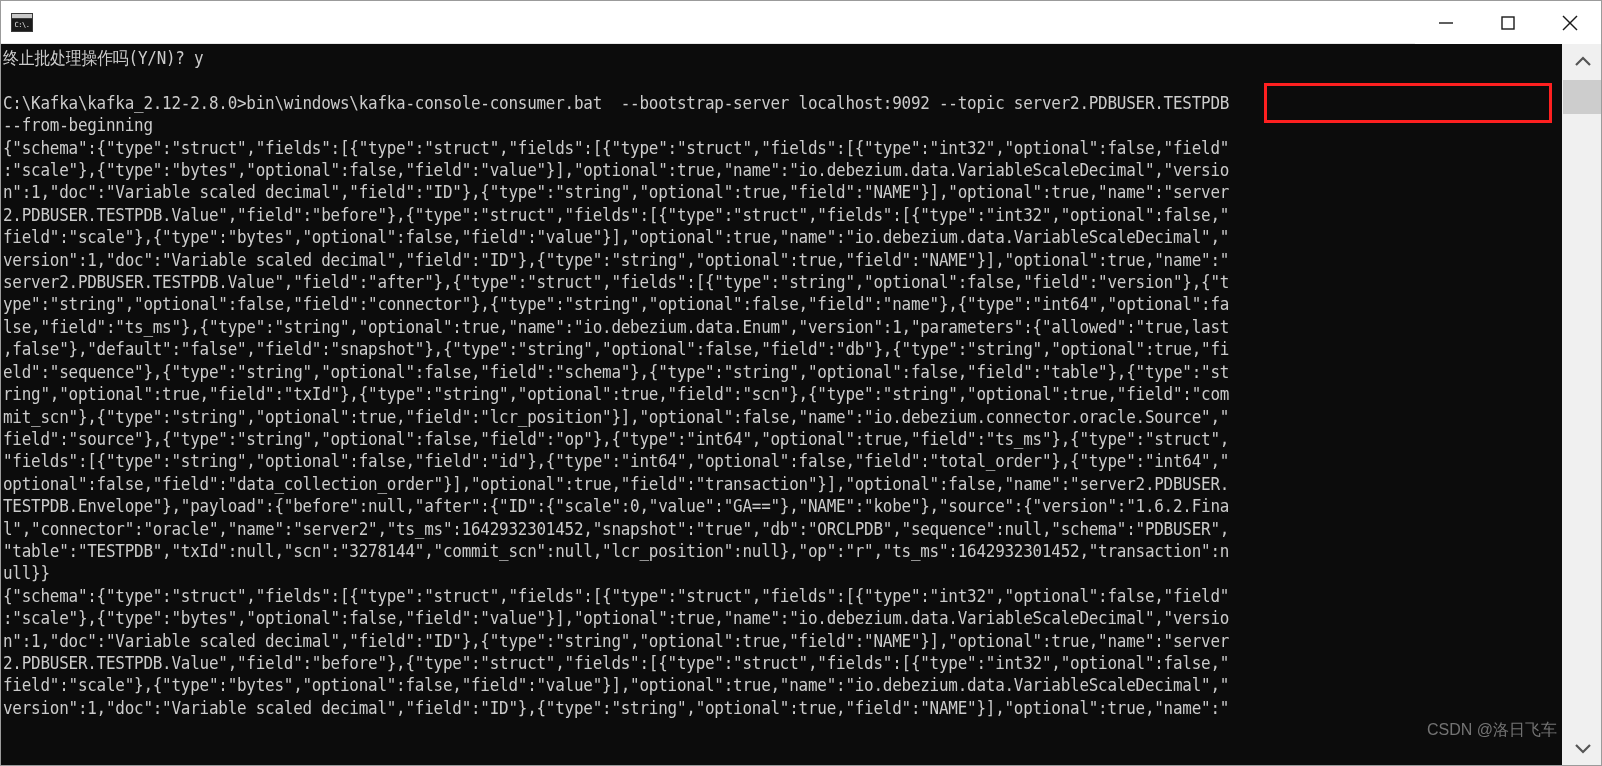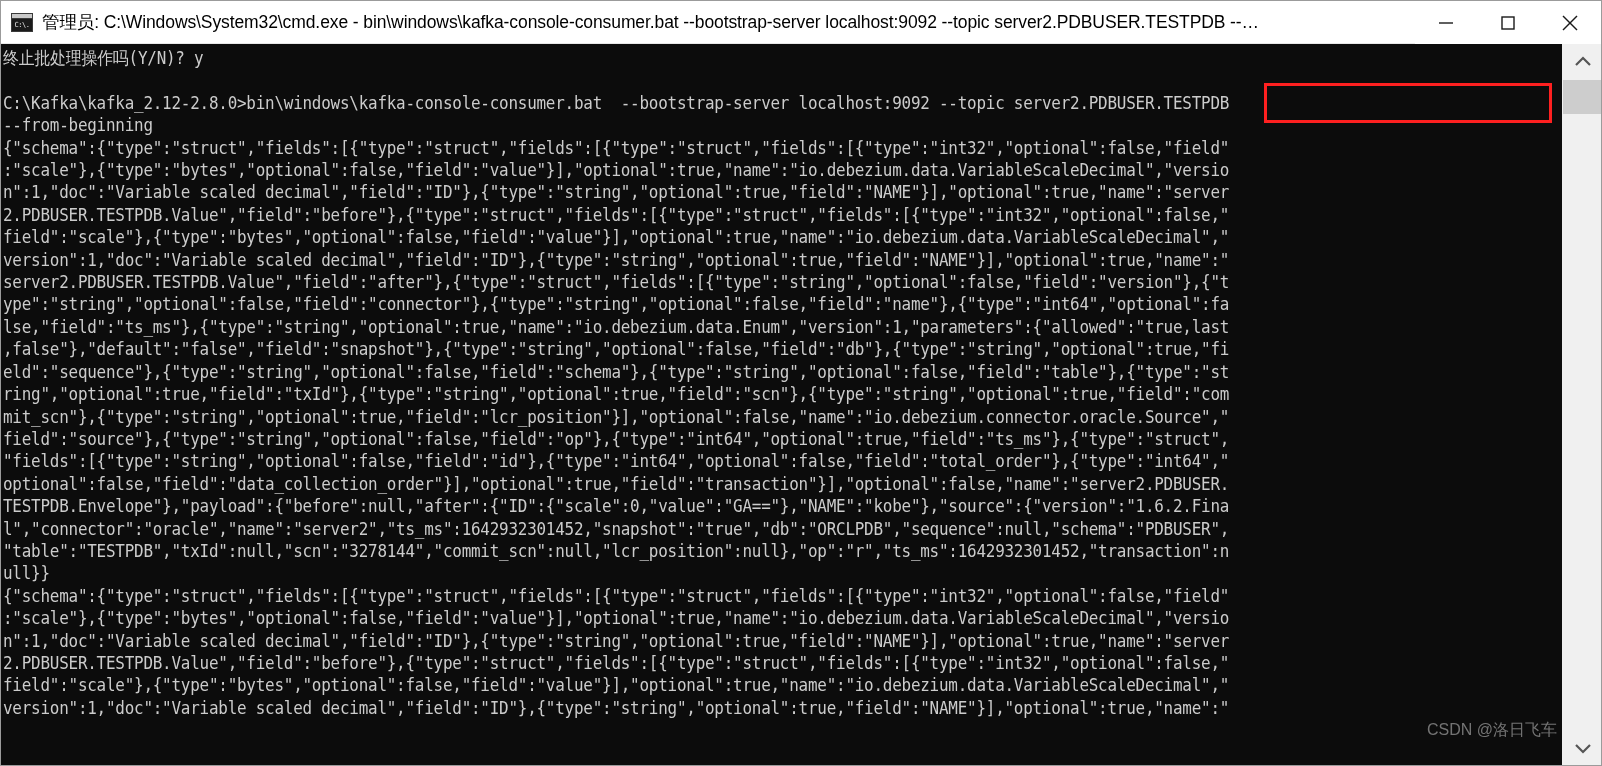--- a/index.html
+++ b/index.html
@@ -181,21 +181,20 @@
 </head>
 <body>
 
 <div id="window">
 
   <div id="titlebar">
     <div id="app-icon">
       <div class="ico-top"></div>
       <div class="ico-body">C:\.</div>
     </div>
-    <div id="title-text">管理员: C:\Windows\System32\cmd.exe - bin\windows\kafka-console-consumer.bat   --bootstrap-server localhost:9092 --topic server2.PDBUSER.TESTPDB --…</div>
 
     <div id="winbuttons">
       <div class="winbtn">
         <svg width="20" height="20" viewBox="0 0 20 20" aria-hidden="true">
           <line x1="3" y1="10" x2="17" y2="10" stroke="#1a1a1a" stroke-width="1.4"></line>
         </svg>
       </div>
       <div class="winbtn">
         <svg width="20" height="20" viewBox="0 0 20 20" aria-hidden="true">
           <rect x="4" y="4" width="12" height="12" fill="none" stroke="#1a1a1a" stroke-width="1.4"></rect>

